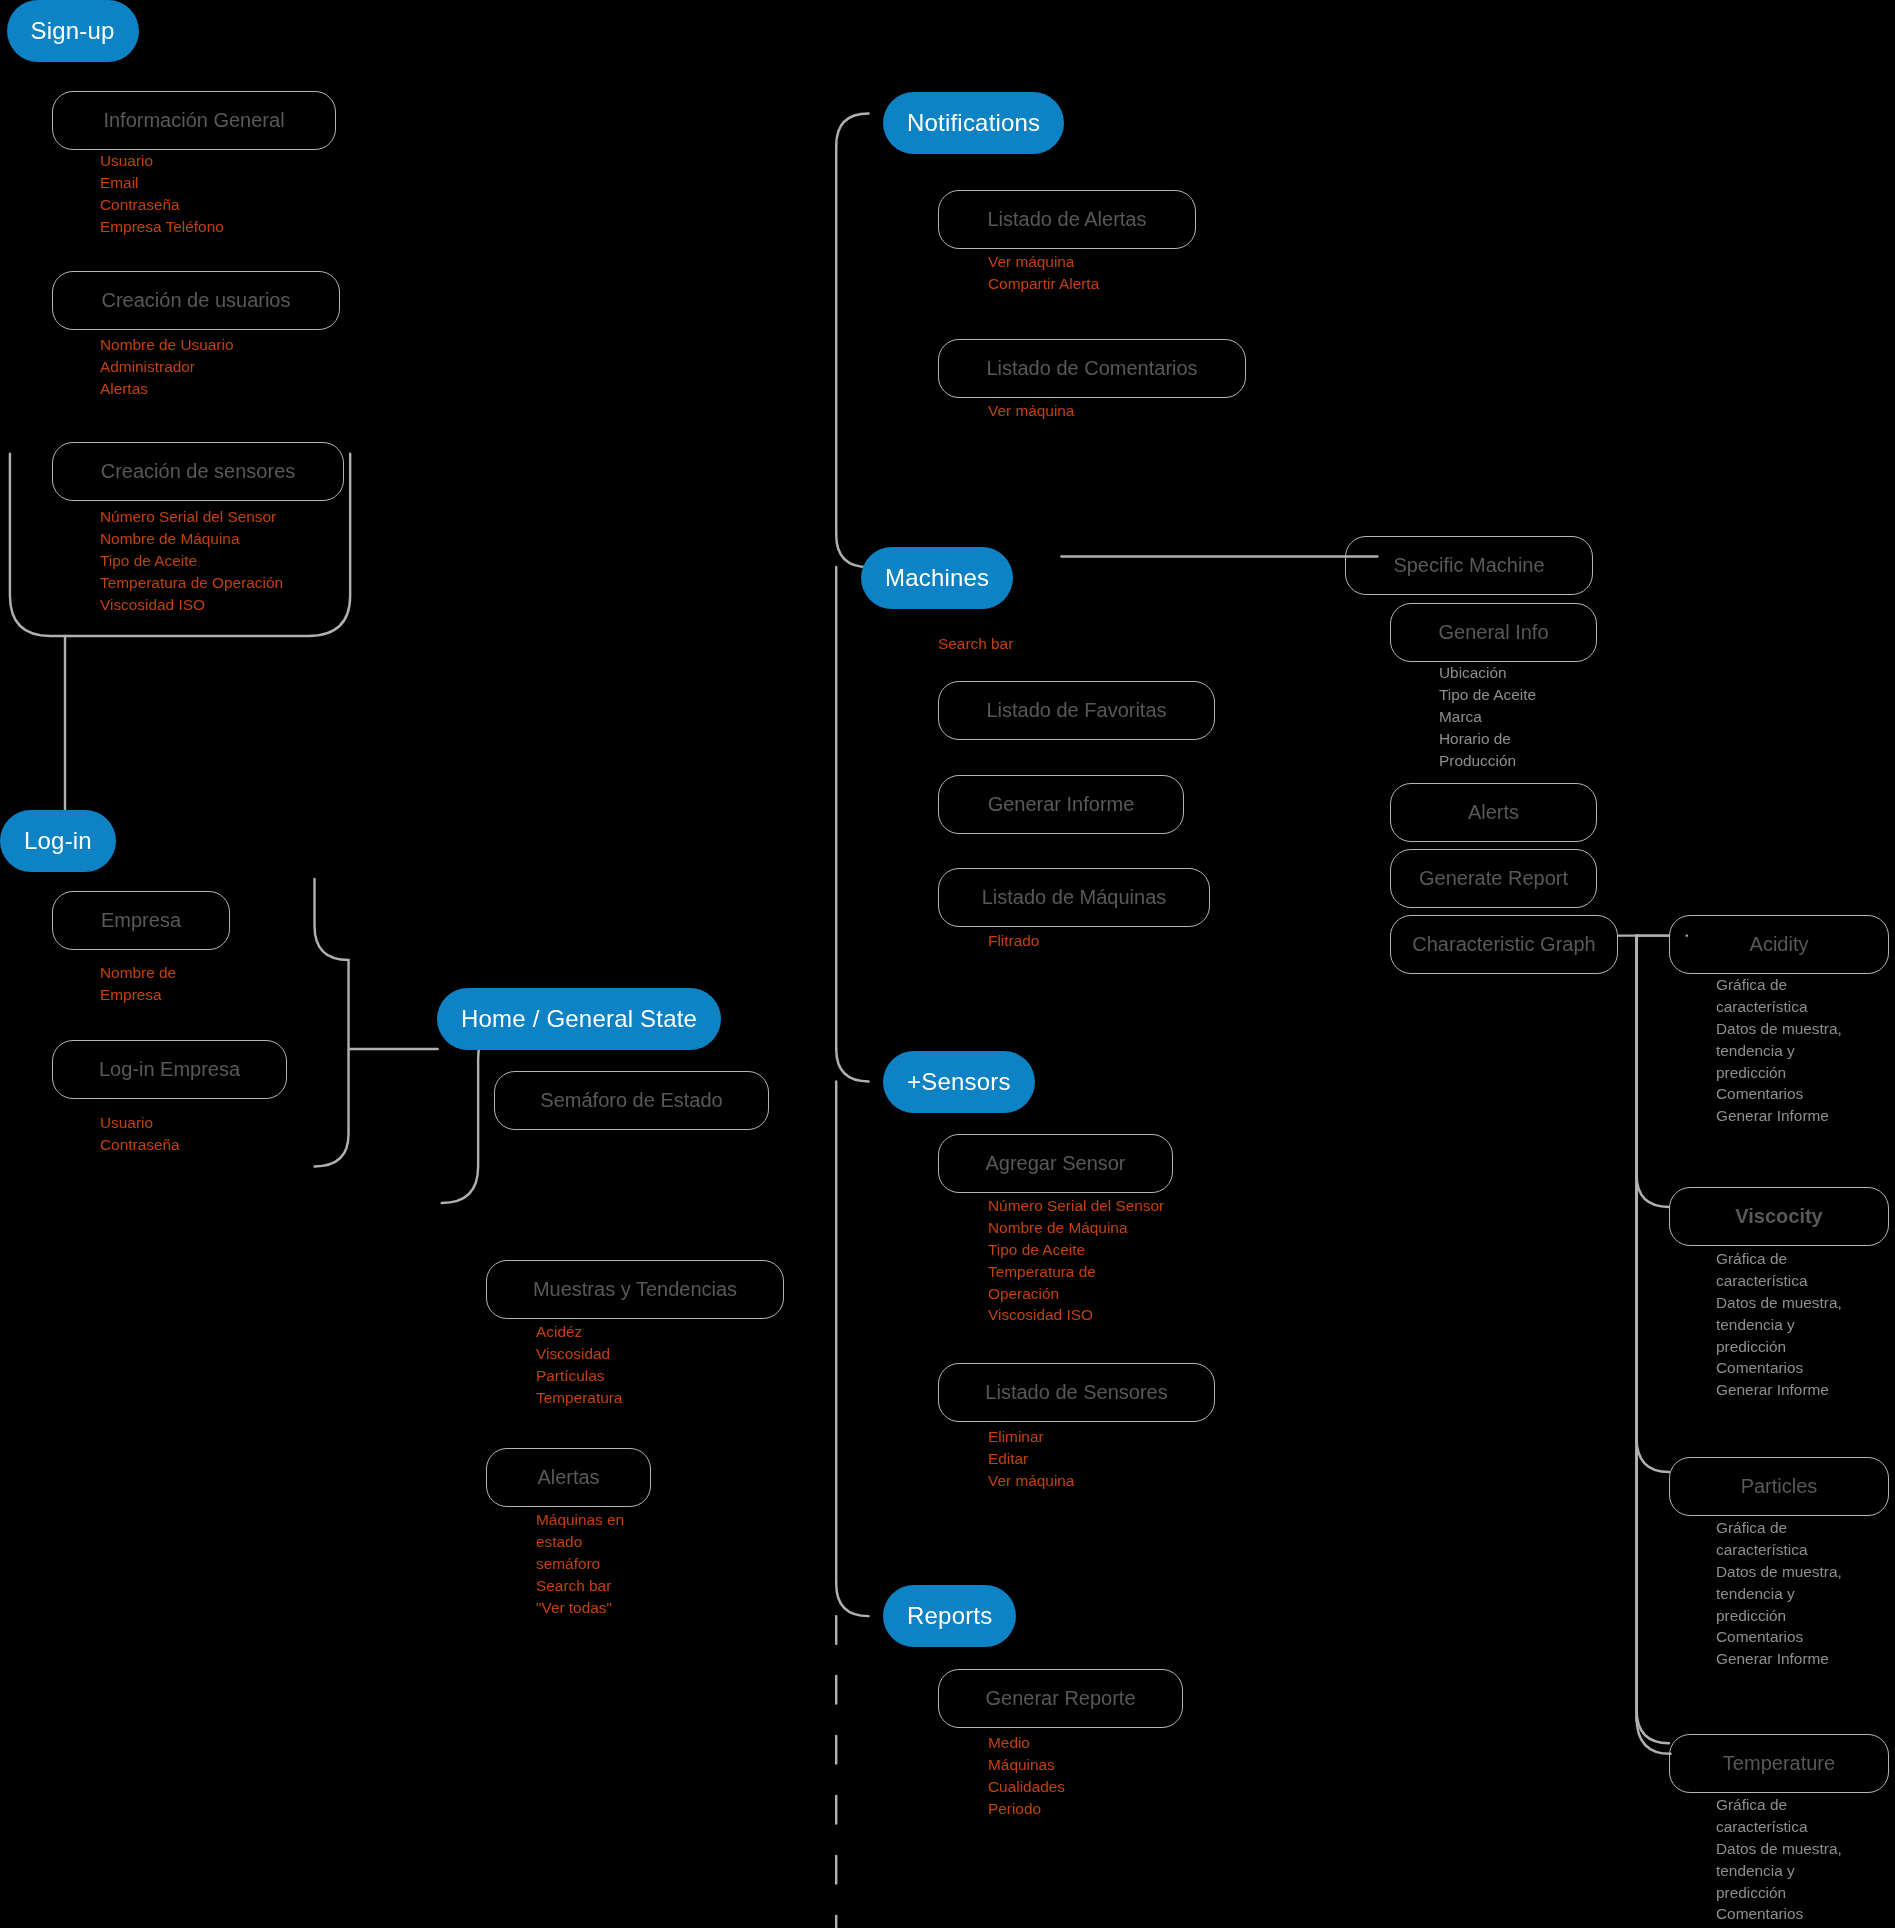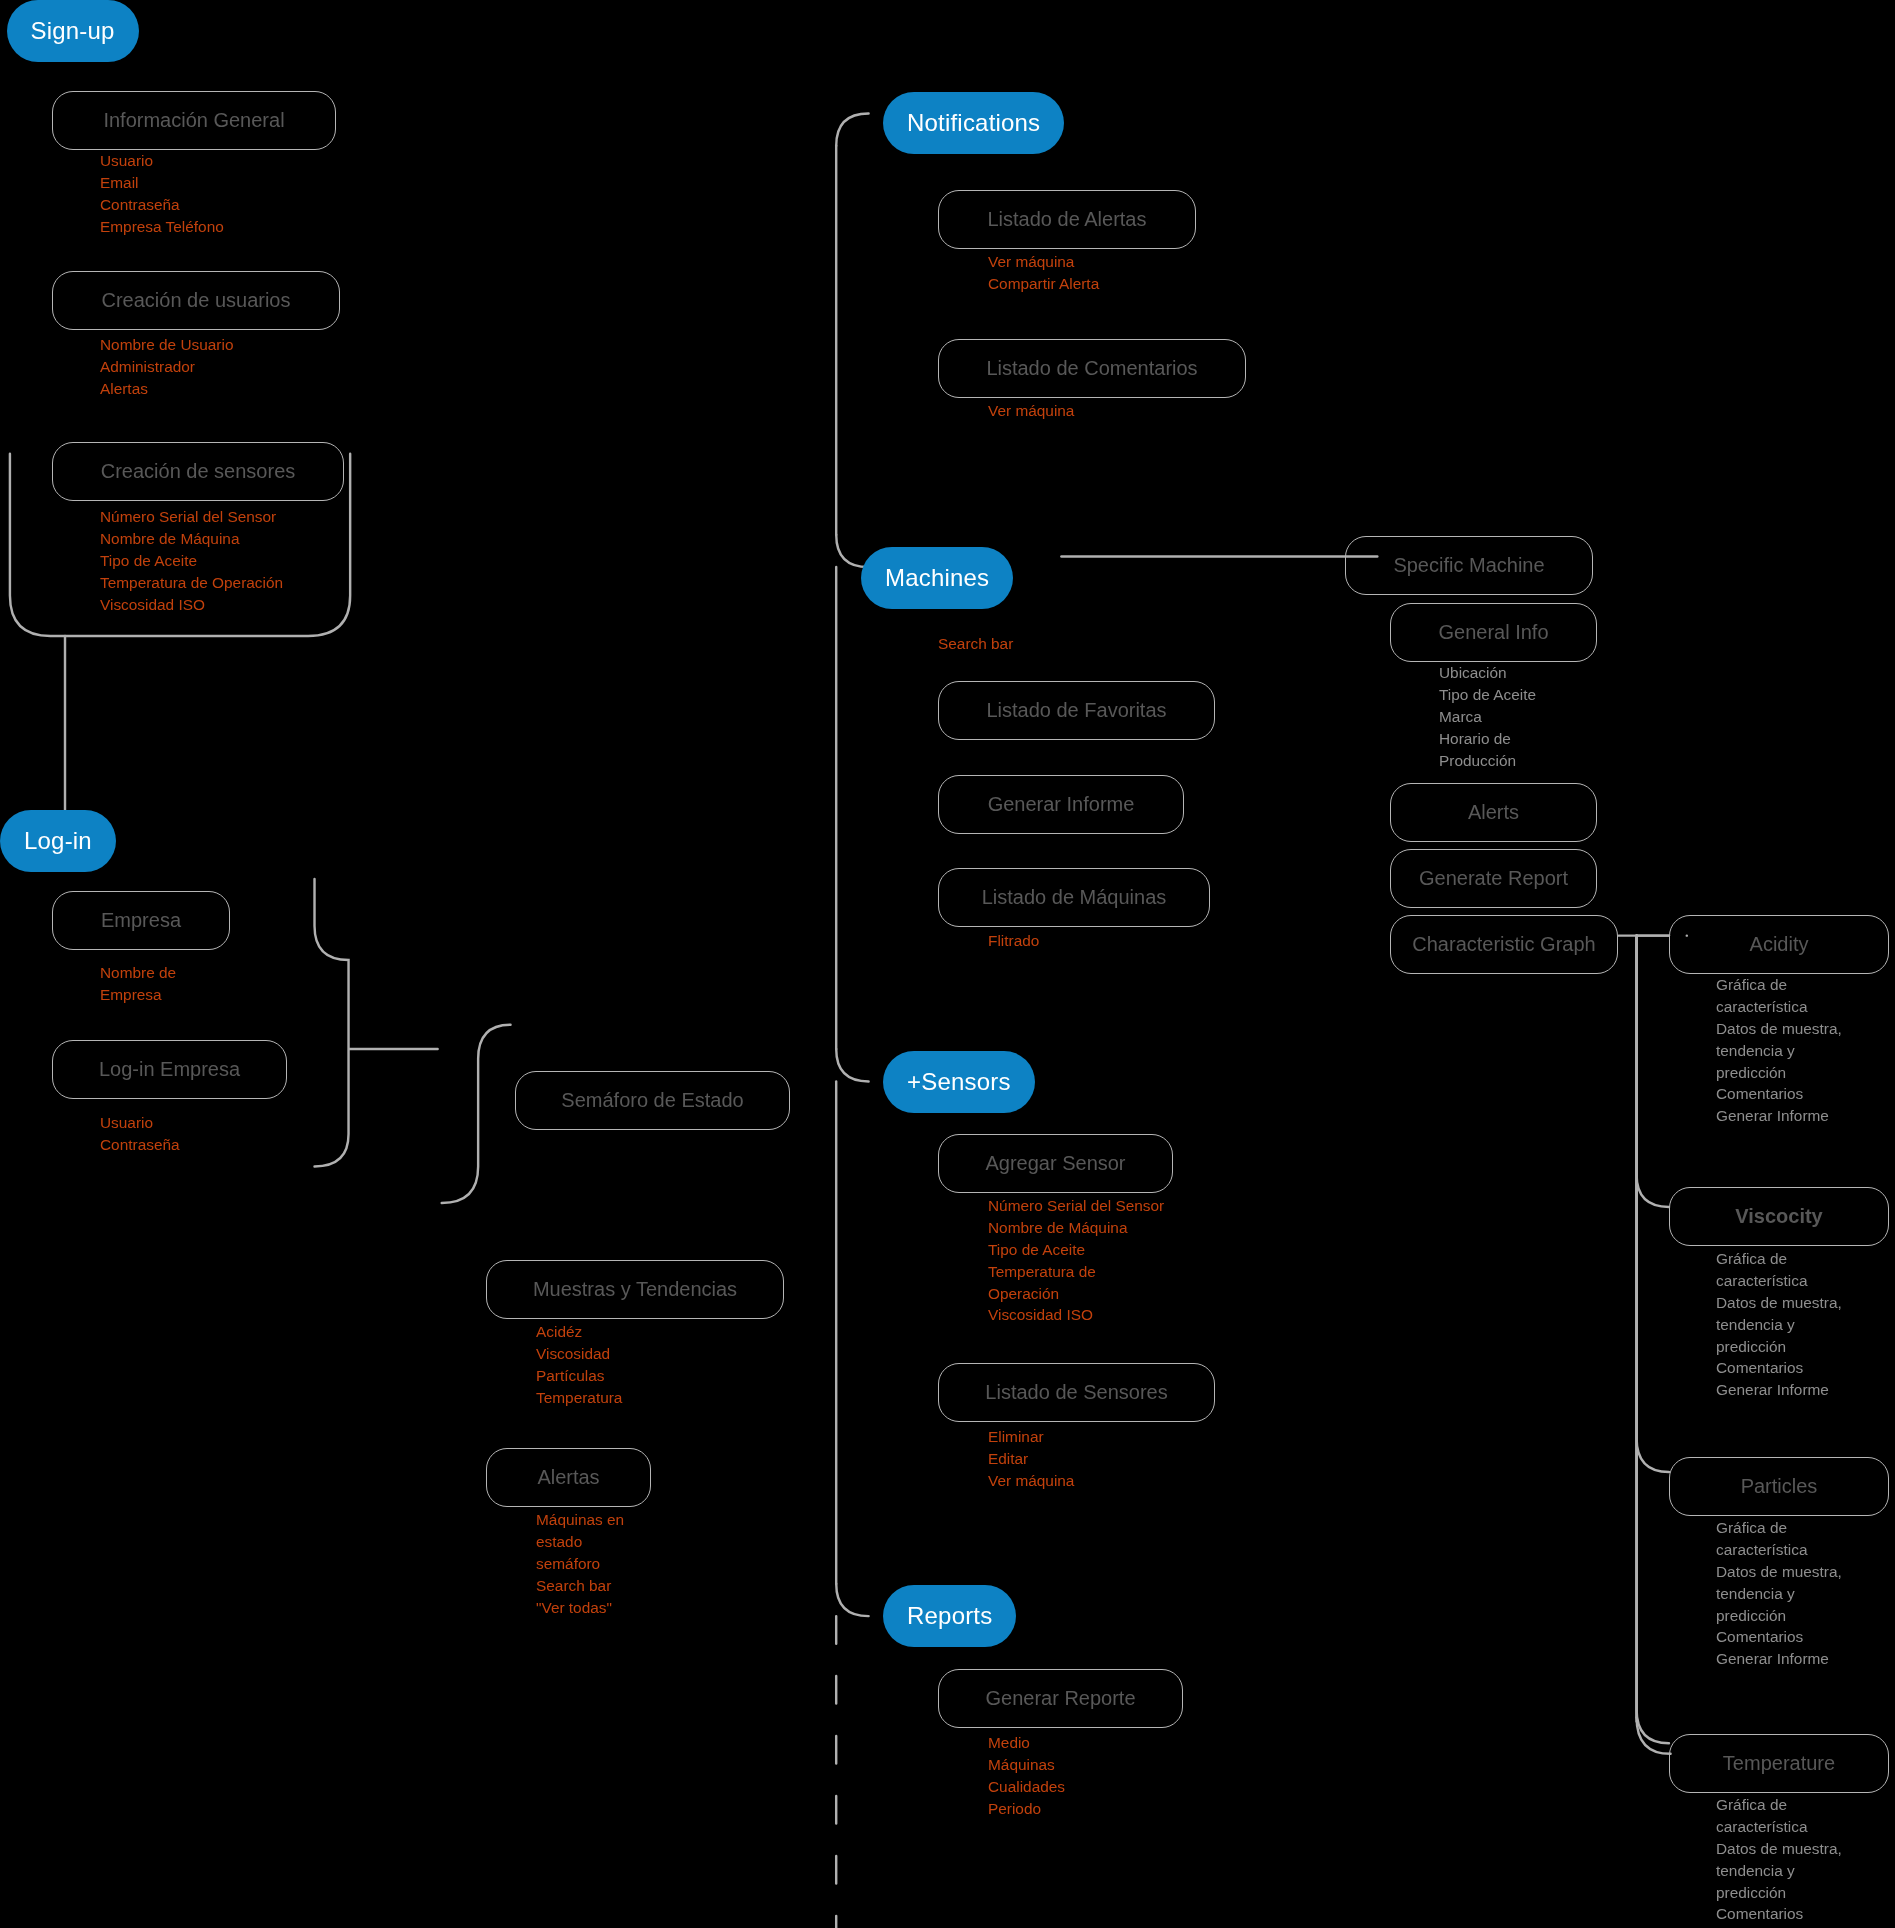--- a/index.html
+++ b/index.html
@@ -146,22 +146,25 @@
   </div>
   <div class="leaf" style="left:100px; top:962px;">Nombre de
 Empresa</div>
 
   <div class="pill-outline" style="left:52px; top:1040px; width:235px;">
     <span>Log-in Empresa</span>
   </div>
   <div class="leaf" style="left:100px; top:1112px;">Usuario
 Contraseña</div>
 
-
-  <div class="pill-outline" style="left:515px; top:1071px; width:275px;">
+  <div class="pill-primary" style="left:437px; top:988px;">
+    <span>Home / General State</span>
+  </div>
+
+  <div class="pill-outline" style="left:494px; top:1071px; width:275px;">
     <span>Semáforo de Estado</span>
   </div>
 
   <div class="pill-outline" style="left:486px; top:1260px; width:298px;">
     <span>Muestras y Tendencias</span>
   </div>
   <div class="leaf" style="left:536px; top:1321px;">Acidéz
 Viscosidad
 Partículas
 Temperatura</div>

